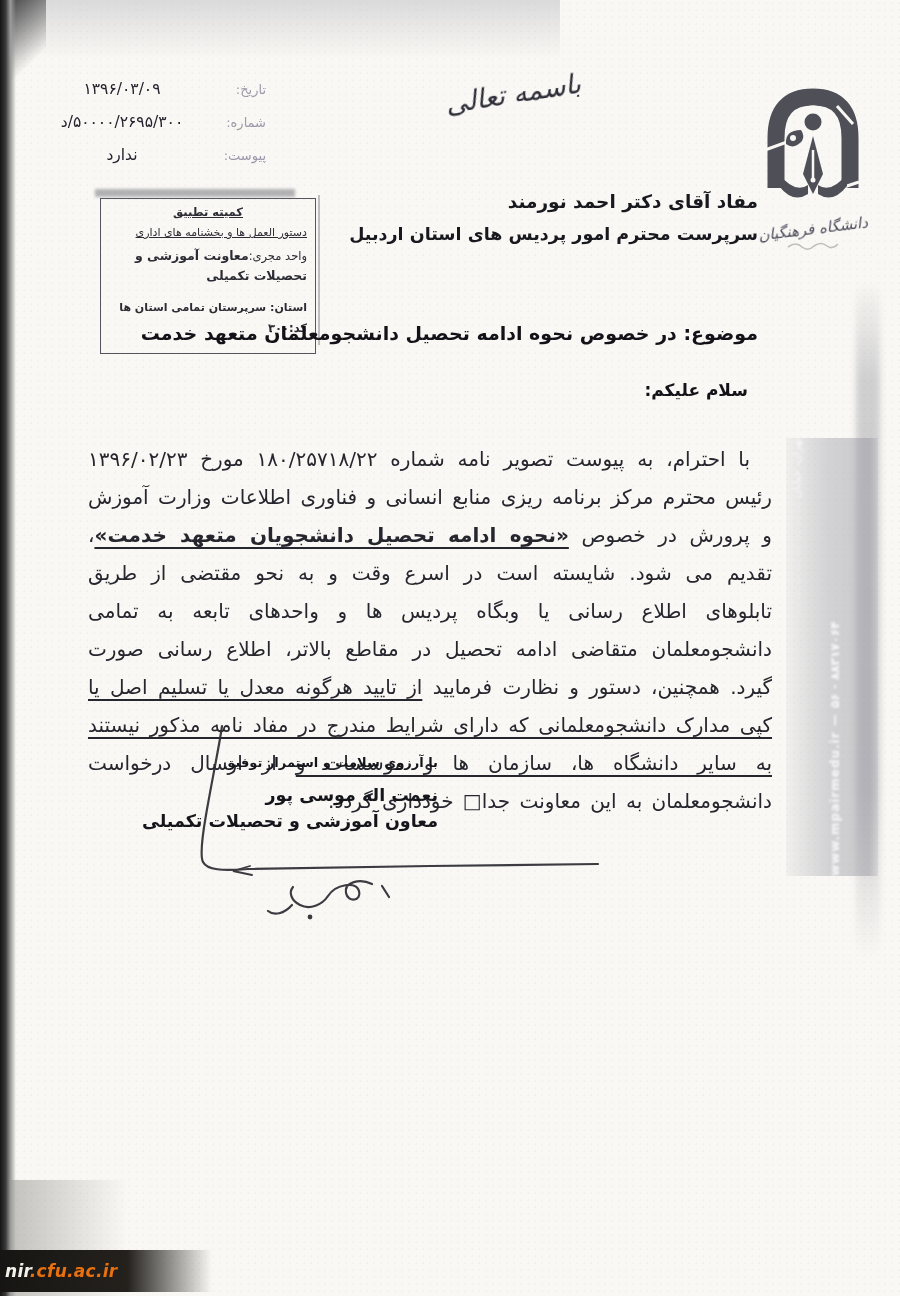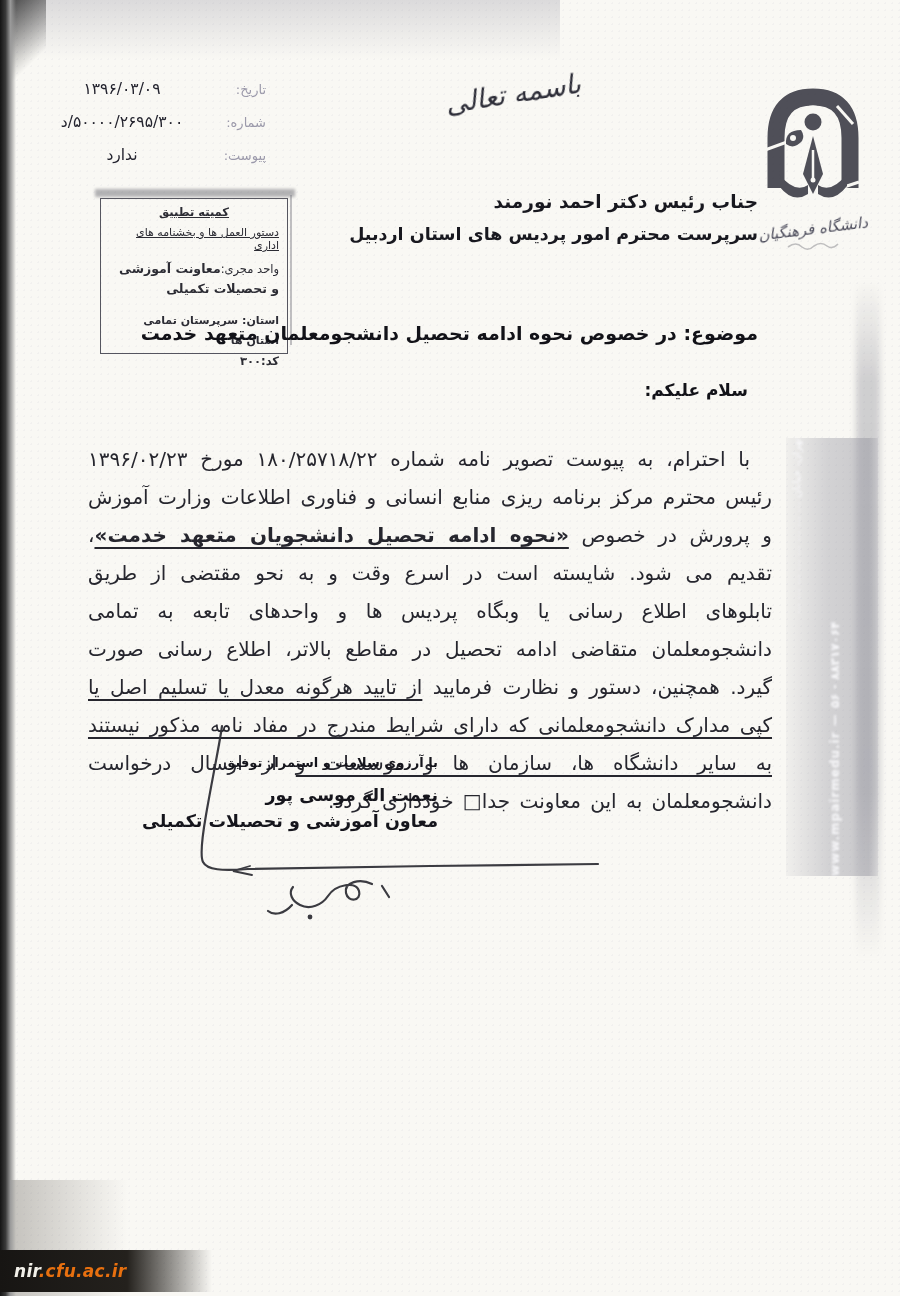--- a/index.html
+++ b/index.html
@@ -41,21 +41,21 @@
   .logo svg{filter:blur(0.4px);opacity:0.92;}
   .logo-caption{font-family:"DejaVu Serif",serif;font-style:italic;font-size:15px;color:#4d4d5c;
     transform:rotate(-7deg);filter:blur(0.5px);margin-top:-4px;white-space:nowrap;}
 
   
   .recipient{position:absolute;right:142px;top:186px;text-align:right;direction:rtl;color:#18181f;}
   .recipient .r1{font-weight:bold;font-size:18.5px;line-height:32px;}
   .recipient .r2{font-weight:bold;font-size:17.5px;line-height:32px;}
 
   
-  .stamp{position:absolute;left:100px;top:198px;width:188px;height:156px;
+  .stamp{position:absolute;left:100px;top:198px;width:216px;height:156px;
     border:1.5px solid #55555f;direction:rtl;padding:6px 8px 4px 8px;box-sizing:border-box;
     color:#2c2c34;font-size:11.5px;text-align:right;filter:blur(0.2px);}
   .stamp::before{content:"";position:absolute;left:-6px;top:-10px;width:200px;height:8px;
     background:rgba(120,120,128,0.55);filter:blur(1.5px);}
   .stamp::after{content:"";position:absolute;right:-5px;top:-4px;width:2px;height:150px;
     background:rgba(120,120,128,0.45);}
   .stamp .s1{font-weight:bold;text-decoration:underline;text-align:center;margin-bottom:7px;}
   .stamp .s2{text-decoration:underline;margin-bottom:7px;font-size:11px;}
   .stamp .s3{margin-bottom:12px;line-height:20px;}
   .stamp .s3 b{font-size:12.5px;}
@@ -89,21 +89,21 @@
   .vband .vline{position:absolute;top:0;height:100%;writing-mode:vertical-rl;transform:rotate(180deg);
     color:rgba(252,252,254,0.92);filter:blur(1.1px);white-space:nowrap;overflow:hidden;}
   .vband .vaddr{left:4px;width:34px;font-size:11px;letter-spacing:1px;direction:rtl;}
   .vband .vcontact{left:42px;width:40px;font-size:12px;letter-spacing:1px;direction:ltr;font-weight:bold;}
 
   
   .wm-bar{position:absolute;left:0;top:1250px;width:212px;height:42px;
     background:linear-gradient(to right,#171513 0%,#24211d 60%,rgba(36,33,29,0) 100%);
     display:flex;align-items:center;}
   .wm-text{font-style:italic;font-weight:bold;font-size:17px;letter-spacing:0.3px;
-    padding-left:14px;font-family:"DejaVu Sans",sans-serif;}
+    padding-left:5px;font-family:"DejaVu Sans",sans-serif;}
   .wm-text .pre{color:#f3f1ea;}
   .wm-text .suf{color:#e8700f;}
 </style>
 </head>
 <body>
 
 <div class="page">
 
   <div class="scan-top"></div>
   <div class="scan-top-left"></div>
@@ -148,21 +148,21 @@
       <path d="M28,94 Q44,114 57,105 L57,114 Q42,124 28,106 Z" fill="#41414b"></path>
       <path d="M96,94 Q80,114 67,105 L67,114 Q82,124 96,106 Z" fill="#41414b"></path>
     </svg>
     <div class="logo-caption">دانشگاه فرهنگیان</div>
     <svg width="60" height="14" viewBox="0 0 60 14" style="opacity:.35;filter:blur(.7px);">
       <path d="M5,8 q8,-6 14,0 q6,5 12,-1 q7,-5 13,0 q5,4 11,-2" stroke="#55555f" stroke-width="1.6" fill="none"></path>
     </svg>
   </div>
 
   <div class="recipient">
-    <div class="r1">جناب رئیس دکتر احمد نورمند</div>
+    <div class="r1">مفاد آقای دکتر احمد نورمند</div>
     <div class="r2">سرپرست محترم امور پردیس های استان اردبیل</div>
   </div>
 
   <div class="stamp">
     <div class="s1">کمیته تطبیق</div>
     <div class="s2">دستور العمل ها و بخشنامه های اداری</div>
     <div class="s3"><span>واحد مجری:</span><b>معاونت آموزشی و تحصیلات تکمیلی</b></div>
     <div class="s4">استان: سرپرستان تمامی استان ها</div>
     <div class="s5">کد:۳۰۰</div>
   </div>

